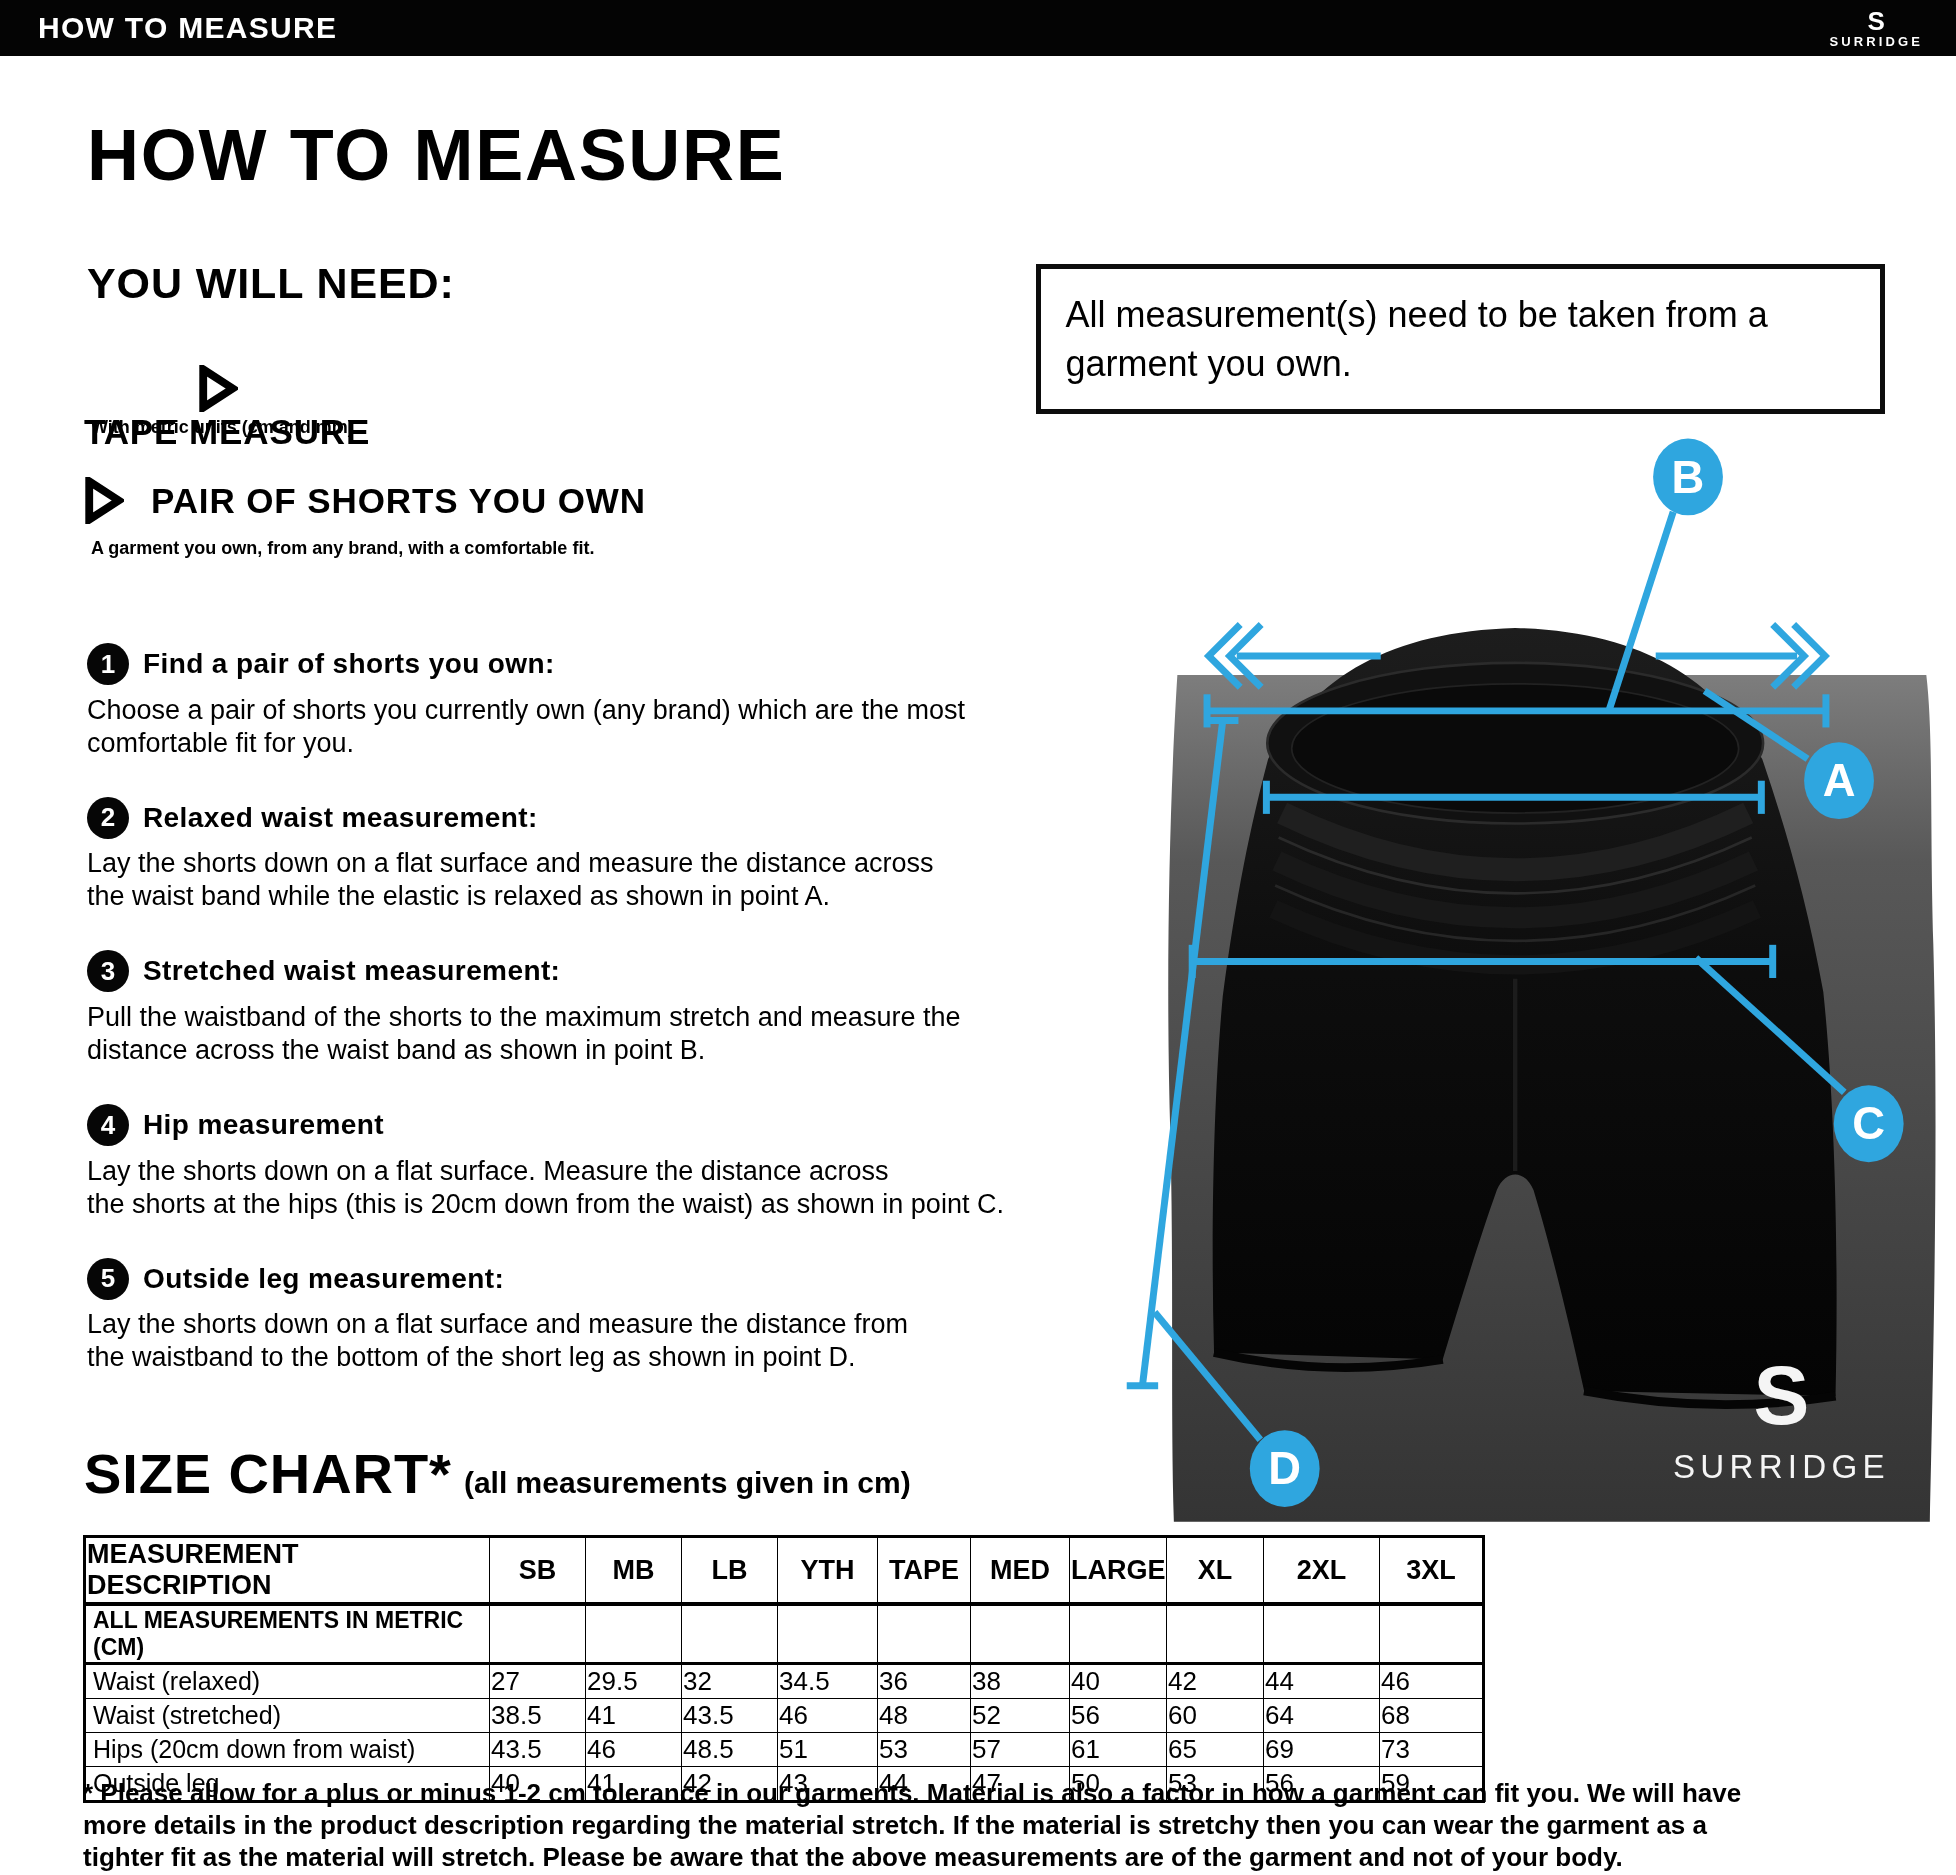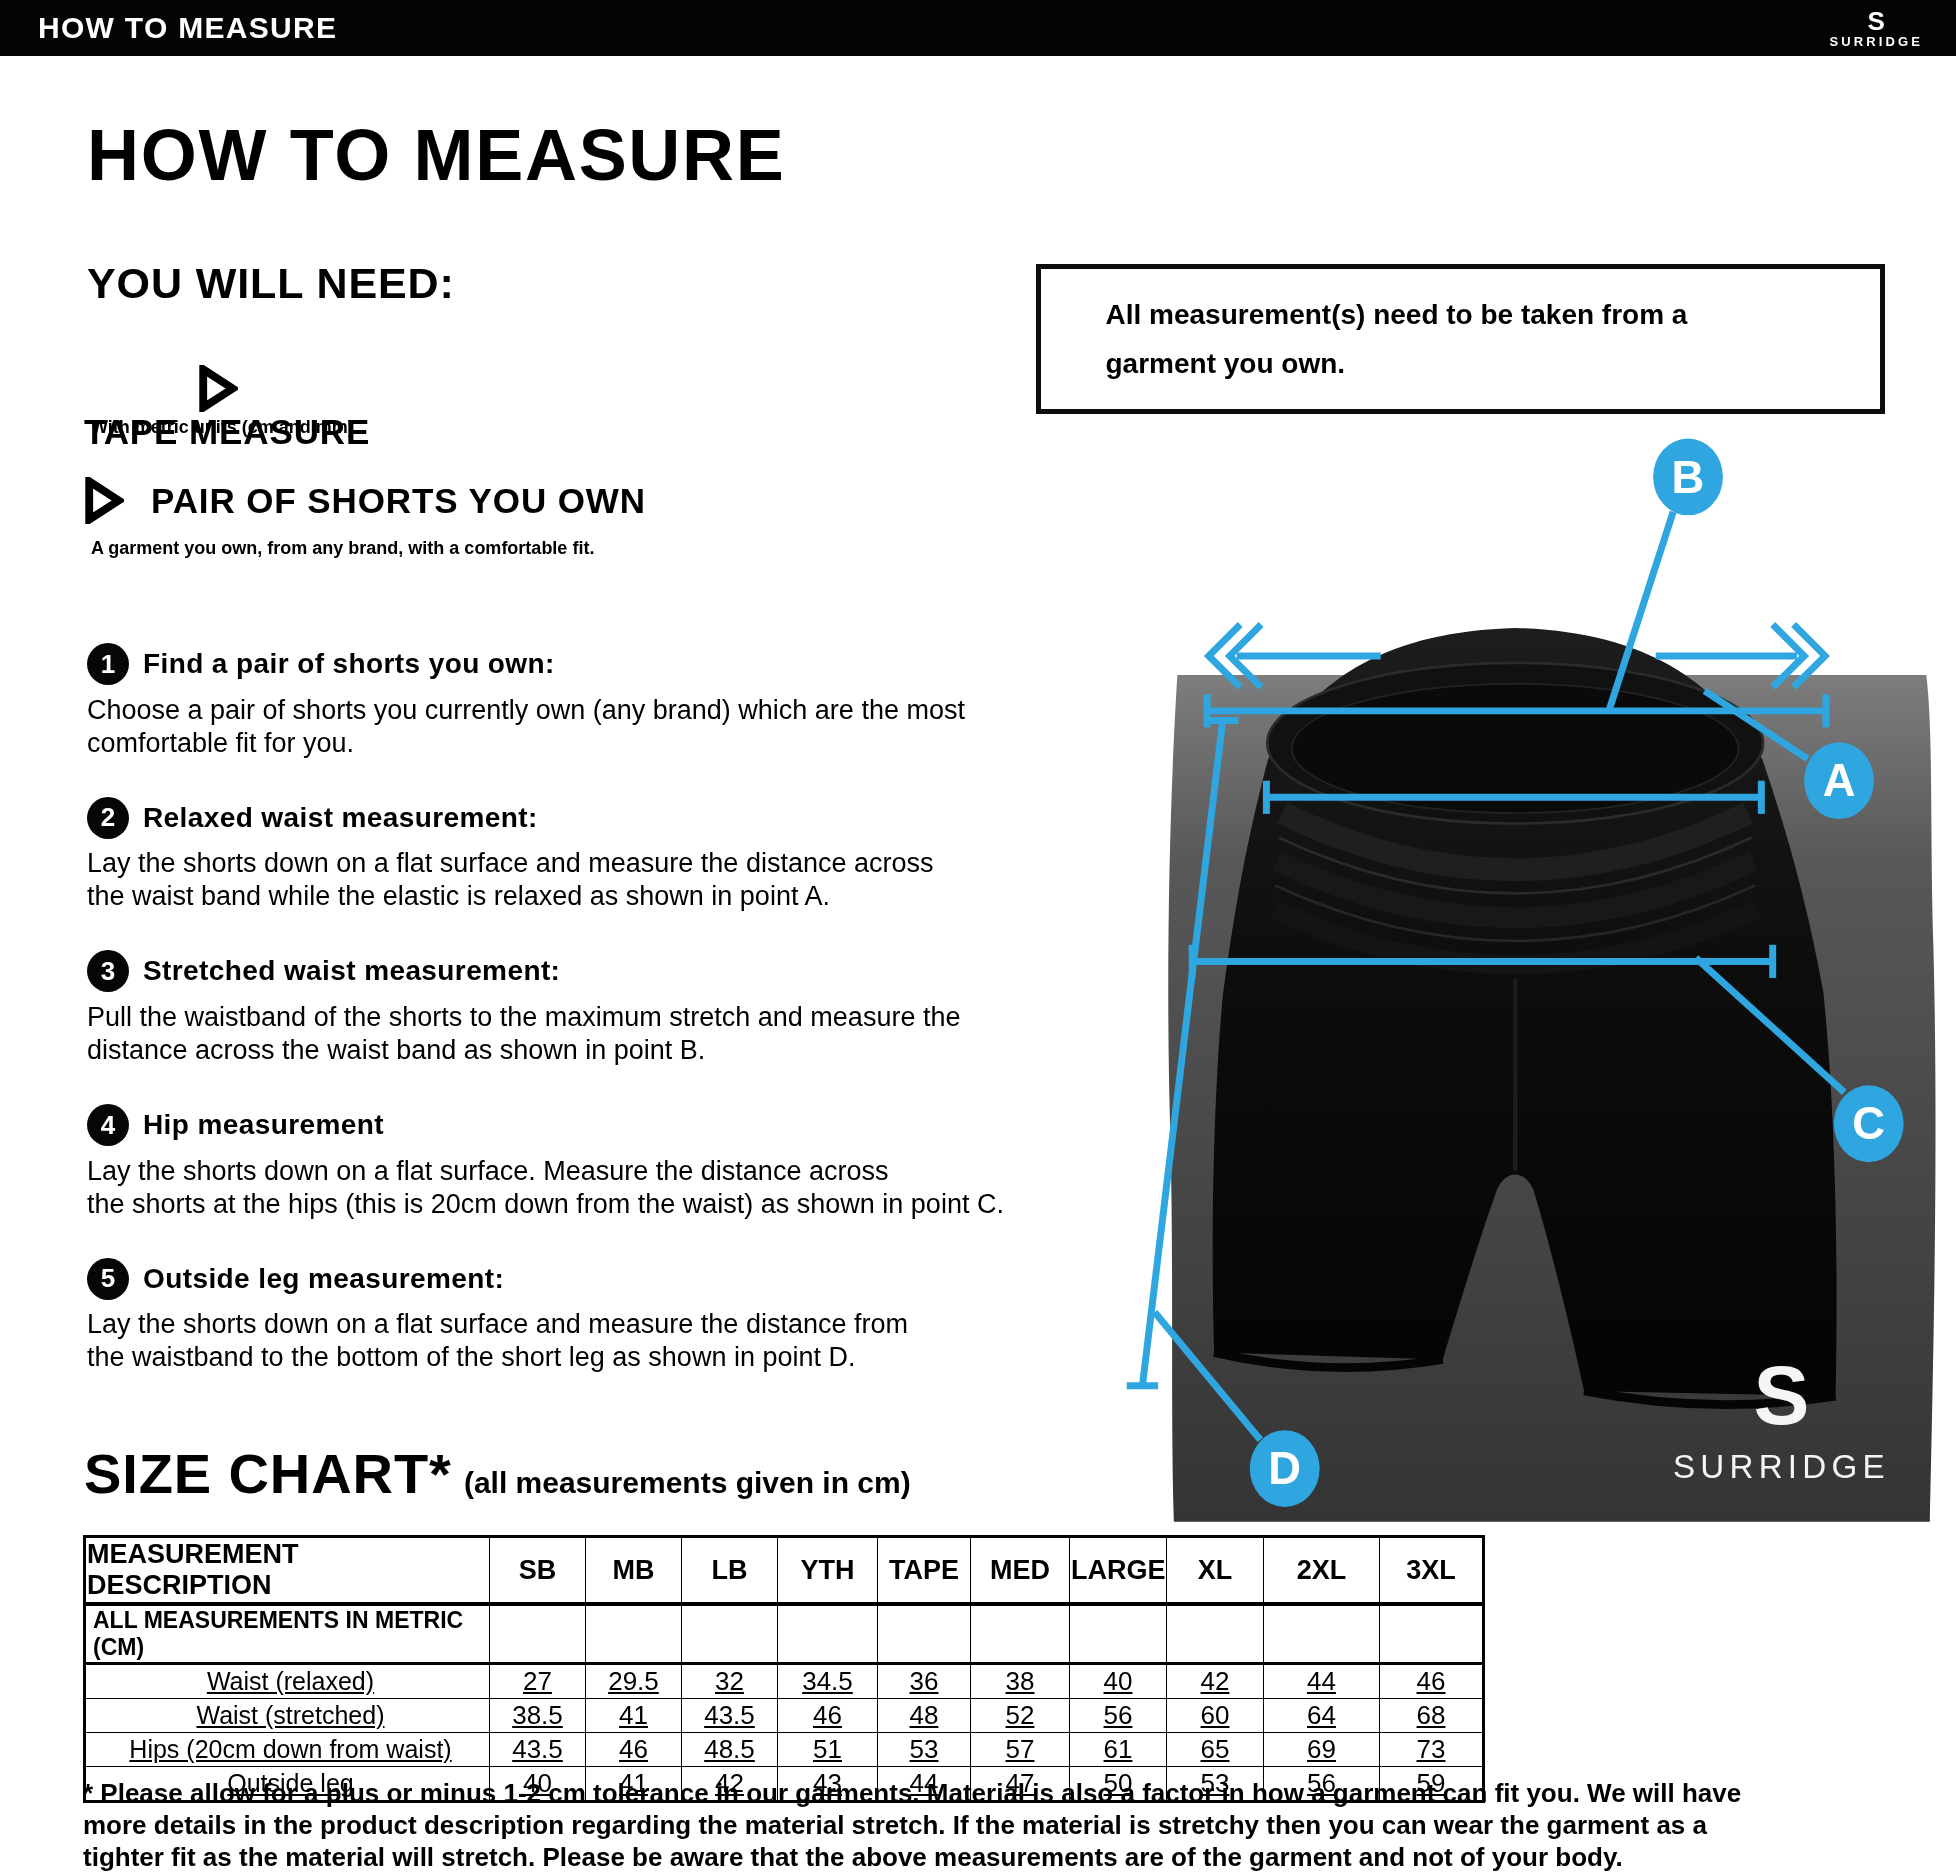--- a/index.html
+++ b/index.html
@@ -19,21 +19,21 @@
   .ywn-heading{position:absolute;left:87px;top:259px;font-size:43px;font-weight:900;letter-spacing:0.9px;}
 
   .need-item{position:absolute;left:84px;display:flex;align-items:center;}
   .need-item .tri{width:40px;height:47px;margin-right:19px;flex:0 0 auto;}
   .need-title{font-size:35px;font-weight:900;letter-spacing:0.9px;white-space:nowrap;}
   .need-sub{position:absolute;left:91px;font-size:18px;font-weight:700;white-space:nowrap;}
 
   
   .note-box{position:absolute;left:1036px;top:264px;width:790px;border:5.2px solid #0d0d0d;
             padding:21px 24.5px;background:#fff;}
-  .note-box div{font-size:28px;font-weight:700;line-height:49px;white-space:nowrap;margin-left:40px;}
+  .note-box div{font-size:36px;font-weight:400;line-height:49px;white-space:nowrap;}
 
   
   .steps{position:absolute;left:87px;top:643px;}
   .step{margin-bottom:37px;}
   .step-head{display:flex;align-items:center;margin-bottom:8.7px;}
   .step-num{width:42px;height:42px;border-radius:50%;background:#060606;color:#fff;
             display:flex;align-items:center;justify-content:center;
             font-size:26px;font-weight:800;margin-right:14px;flex:0 0 auto;}
   .step-title{font-size:28px;font-weight:900;letter-spacing:0.4px;white-space:nowrap;}
   .step-line{font-size:27px;font-weight:400;line-height:33px;white-space:nowrap;}
@@ -44,21 +44,21 @@
   .sc-sub{font-size:30px;font-weight:800;margin-left:12.2px;}
 
   table.size{position:absolute;left:83px;top:1535px;border-collapse:collapse;table-layout:fixed;
              width:1399px;background:#fff;}
   table.size td,table.size th{border:1.7px solid #000;overflow:hidden;}
   table.size{border:3.5px solid #000;}
   tr.hdr th{height:44px;font-size:27px;font-weight:800;border-bottom:4.4px solid #000;}
   th.desc{width:405px;text-align:left;border-right:3.5px solid #000;}
   td.desc{text-align:left;padding-left:7px;border-right:3.5px solid #000;}
   tr.metric td{height:31px;font-size:23px;font-weight:800;border-bottom:3.5px solid #000;}
-  tr.data td{height:31px;font-size:26px;font-weight:400;text-align:center;text-decoration:underline;}
+  tr.data td{height:31px;font-size:26px;font-weight:400;text-align:left;}
   tr.data td.desc{font-size:25px;}
 
   
   .footnote{position:absolute;left:83px;top:1777px;}
   .footnote div{font-size:26px;font-weight:800;line-height:32px;white-space:nowrap;}
 
   
   .diagram{position:absolute;left:1118px;top:411px;width:838px;height:1127px;}
 </style>
 </head>

